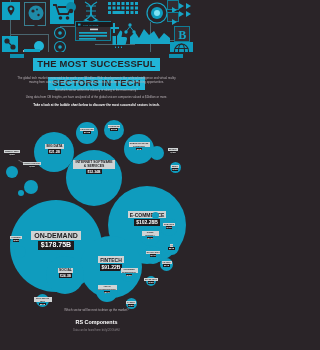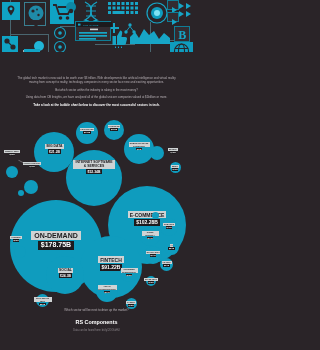--- a/index.html
+++ b/index.html
@@ -365,20 +365,26 @@
         </svg>
     </div>
     <div class="hx" style="left:33px;top:38px;">
       <svg width="12" height="12" viewBox="0 0 12 12">
           <circle cx="6" cy="6" r="5" fill="#21b6d8"></circle>
         </svg>
     </div>
     <div class="tile" style="left:24px;top:49px;width:16px;height:3px;"></div>
   </div>
 
+  <div class="title-wrap">
+    <div class="title-accent-l"></div>
+    <div class="title-accent-r"></div>
+    <div class="title-line">THE MOST SUCCESSFUL</div><br>
+    <div class="title-line">SECTORS IN TECH</div>
+  </div>
 
   <div class="intro">
     <p>The global tech market is now said to be worth over $3 trillion. With developments like artificial intelligence and virtual reality moving from concept to reality, technology companies in every sector face new and exciting opportunities.</p>
     <p>But which sector within the industry is raking in the most money?</p>
     <p>Using data from CB Insights, we have analysed all of the global unicorn companies valued at $1billion or more.</p>
     <p class="cta">Take a look at the bubble chart below to discover the most successful sectors in tech.</p>
   </div>
 
   <div class="chart">
 

